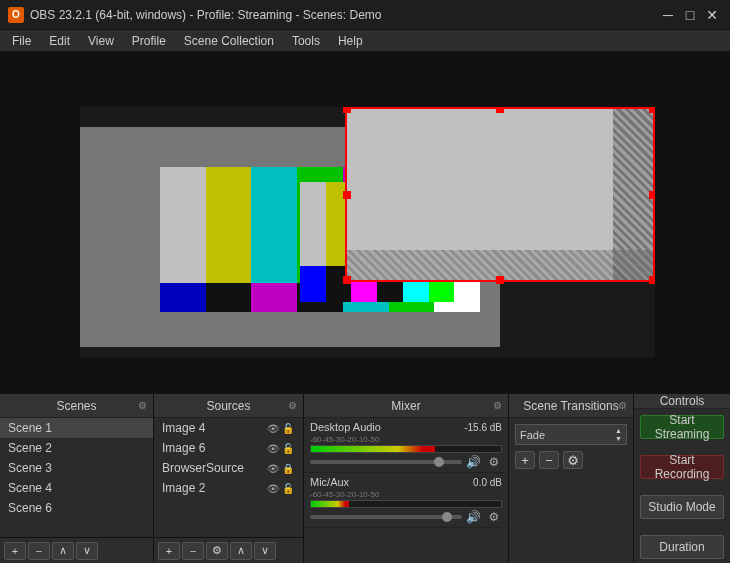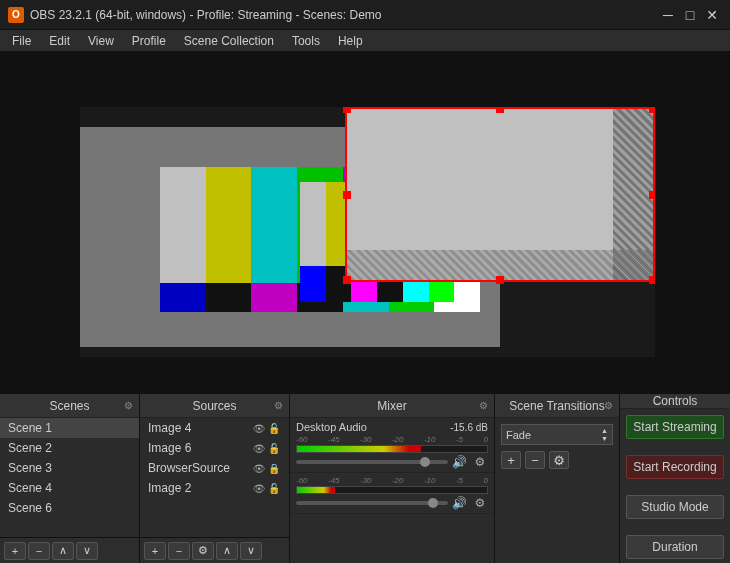--- a/index.html
+++ b/index.html
@@ -226,21 +226,21 @@
     .panel-header-icon {
       position: absolute;
       right: 6px;
       font-size: 10px;
       cursor: pointer;
       color: #888;
     }
 
     
     #scenes-panel {
-      width: 140px;
+      width: 154px;
       flex-shrink: 0;
     }
     .scenes-list {
       flex: 1;
       overflow: hidden;
     }
     .scene-item {
       padding: 3px 8px;
       font-size: 12px;
       color: #cccccc;
@@ -357,25 +357,23 @@
     }
     .mixer-icon-btn {
       font-size: 12px;
       cursor: pointer;
       color: #aaa;
       width: 16px;
       text-align: center;
     }
     .meter-labels {
       display: flex;
-      justify-content: space-between;
       padding: 0 0 1px 0;
       font-size: 8px;
       color: #777;
-      font-style: italic;
     }
 
     
     #transitions-panel {
       width: 125px;
       flex-shrink: 0;
     }
     .transitions-content {
       padding: 6px;
       flex: 1;
@@ -652,20 +650,24 @@
     </div>
     <div class="mixer-track-controls">
       <div class="mixer-slider" style="position:relative;">
         <div class="mixer-slider-thumb" style="left:85%"></div>
       </div>
       <span class="mixer-icon-btn">🔊</span>
       <span class="mixer-icon-btn">⚙</span>
     </div>
   </div>
         <div class="mixer-track">
+    <div class="mixer-track-header">
+      <span class="track-name">Mic/Aux</span>
+      <span class="track-db">0.0 dB</span>
+    </div>
     <div class="meter-labels">
       <span>-60</span>
             <span>-45</span>
             <span>-30</span>
             <span>-20</span>
             <span>-10</span>
             <span>-5</span>
             <span>0</span>
     </div>
     <div class="volume-bar-container">

